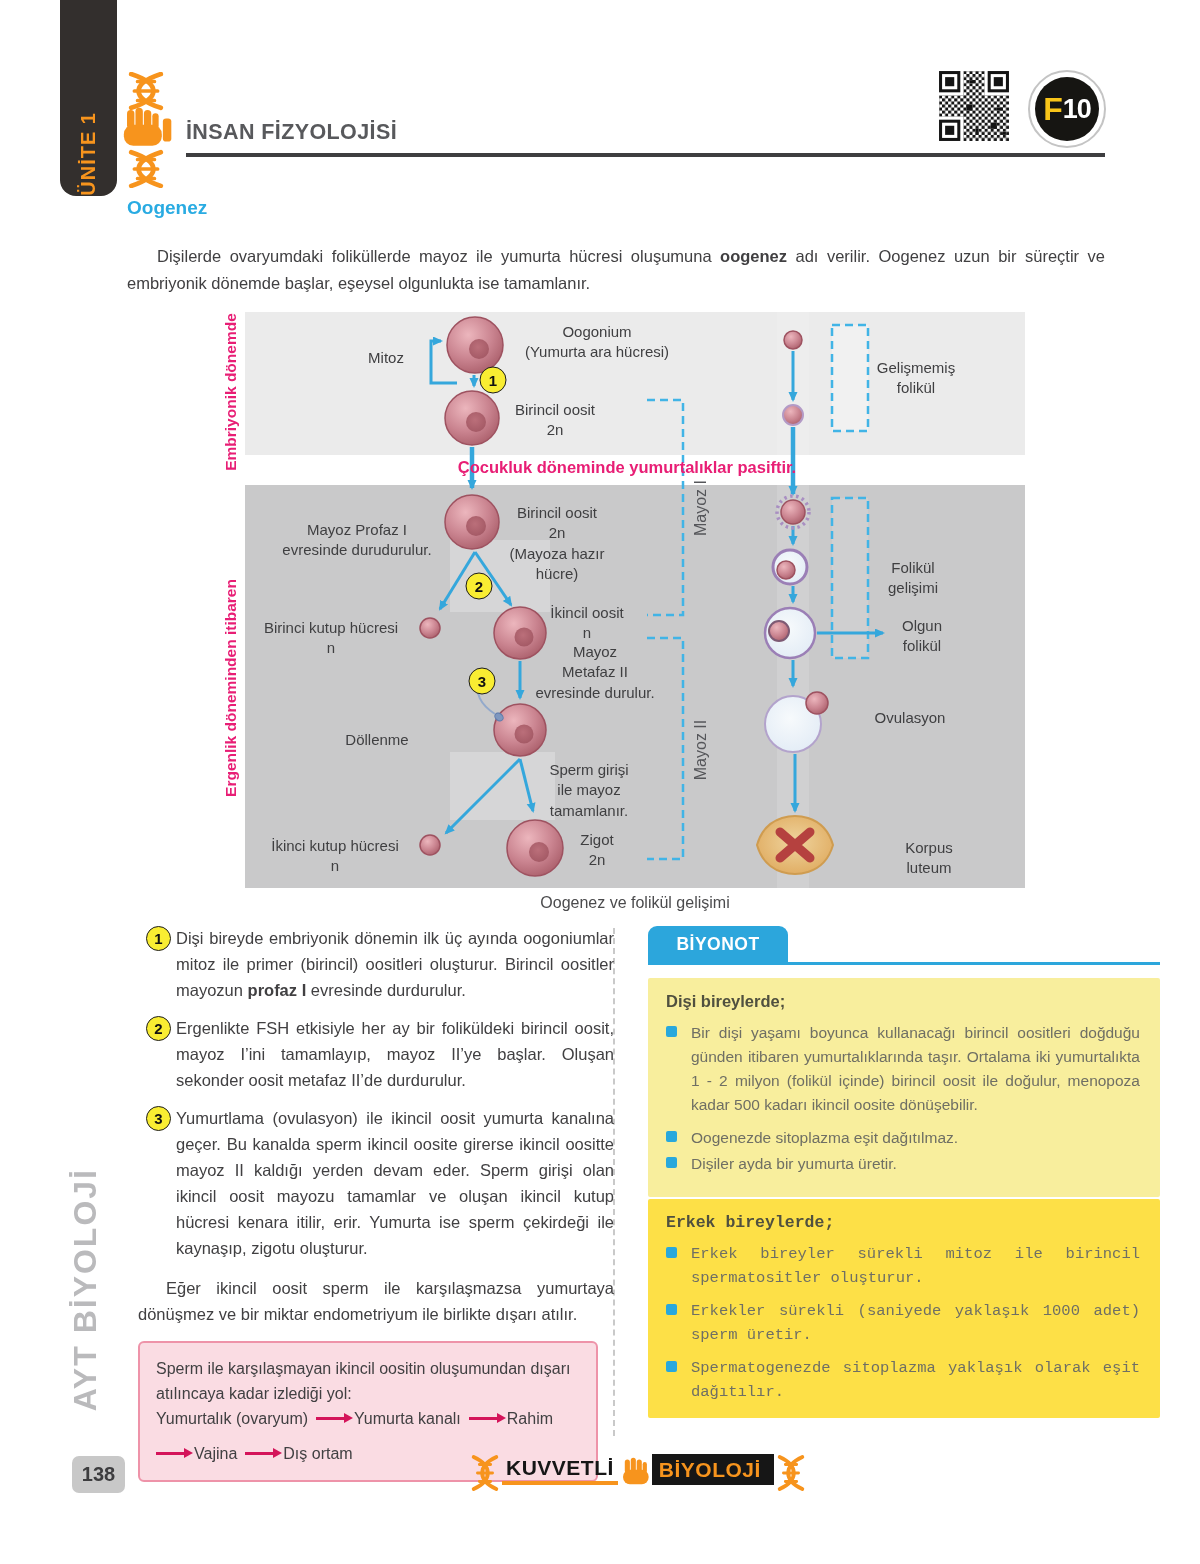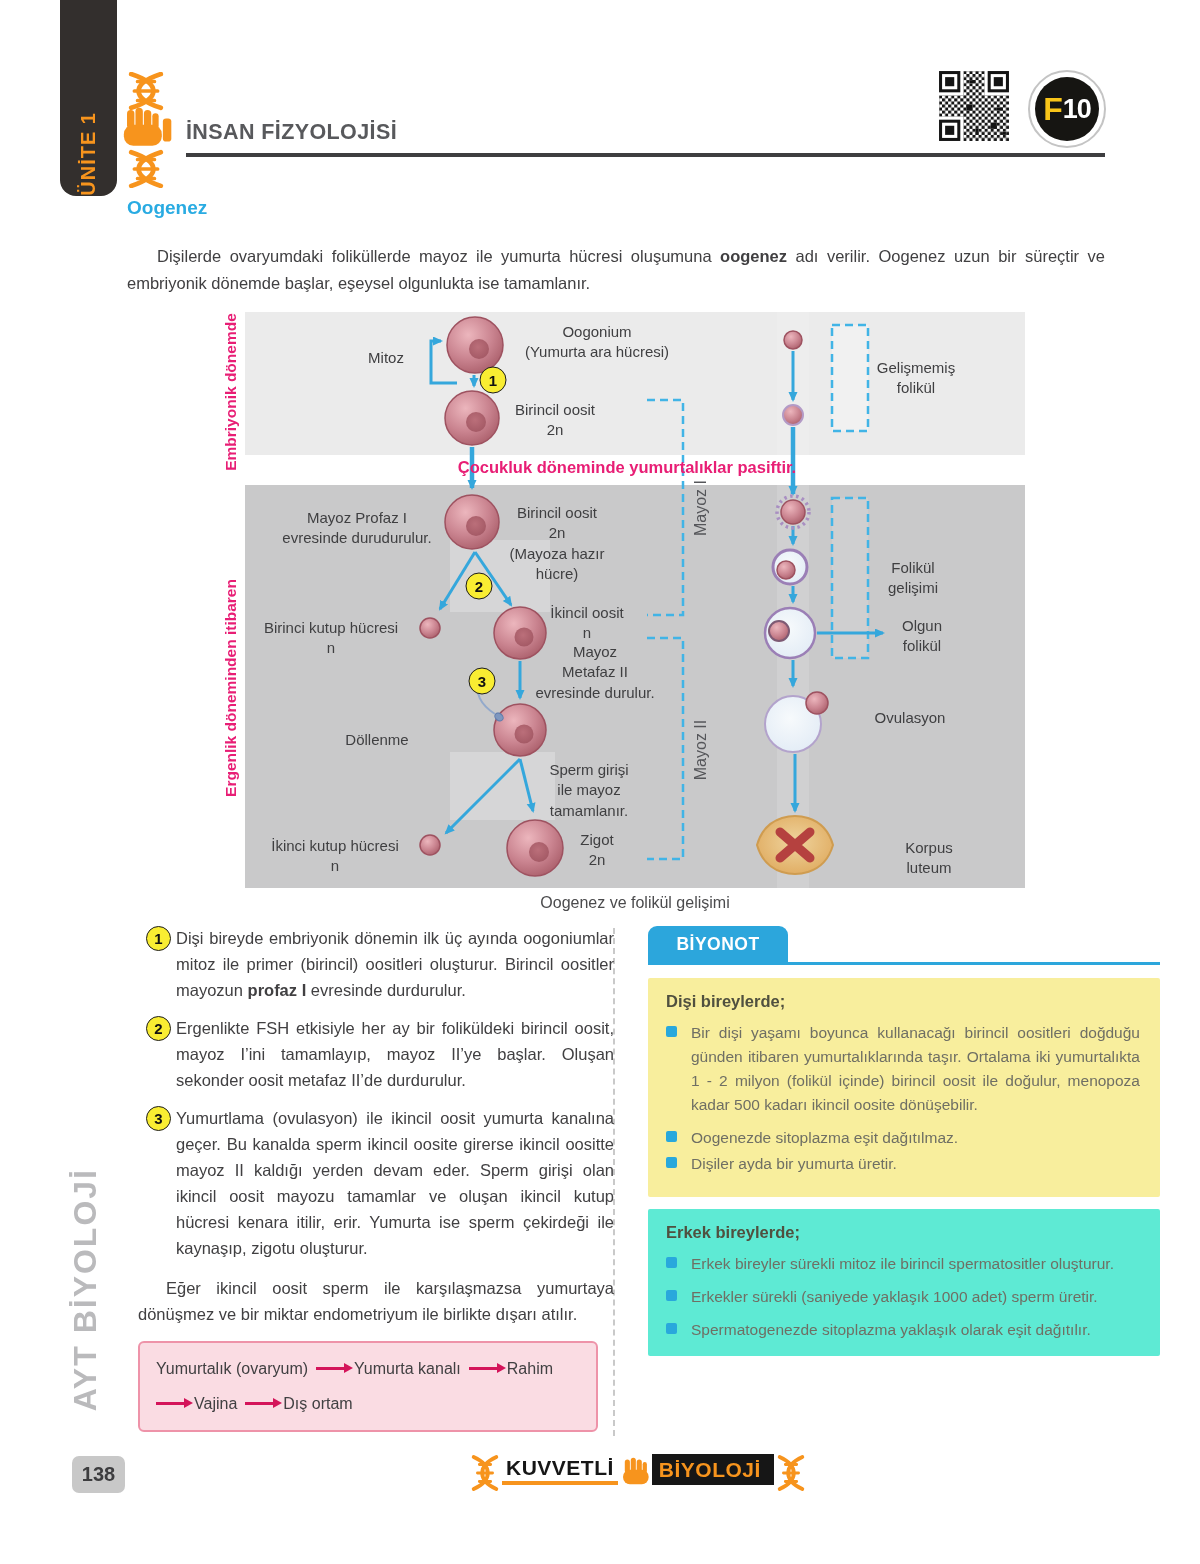--- a/index.html
+++ b/index.html
@@ -66,21 +66,21 @@
            border-top:5.5px solid transparent;border-bottom:5.5px solid transparent;}
 
   
   .rightcol{position:absolute;left:648px;top:926px;width:512px;}
   .biyo-head{border-bottom:3px solid #2ca6dc;}
   .biyo-tab{width:140px;height:36px;background:#2ca6dc;border-radius:9px 9px 0 0;color:#fff;
             font-weight:bold;font-size:17.5px;letter-spacing:.5px;display:flex;align-items:center;
             justify-content:center;}
   .notebox{margin-top:13px;padding:14px 20px 12px 18px;border-radius:2px;}
   .notebox.yellow{background:#f8ee9d;}
-  .notebox.blue{background:#5eead4;margin-top:12px;}
+  .notebox.blue{background:#fde047;margin-top:2px;font-family:Liberation Mono, monospace;}
   .notebox h4{margin:0 0 10px 0;font-size:16.5px;color:#50503f;}
   .note-item{display:grid;grid-template-columns:25px 1fr;margin-bottom:9px;}
   .sq{width:11px;height:11px;background:#29a8dc;border-radius:2px;margin-top:5px;}
   .note-item p{margin:0;font-size:15.5px;line-height:24px;color:#6f6f64;text-align:justify;}
 
   
   .brand{position:absolute;left:58px;top:1120px;height:340px;width:54px;display:flex;
          align-items:center;justify-content:center;}
   .brand span{writing-mode:vertical-rl;transform:rotate(180deg);font-size:32px;font-weight:bold;
          color:#bababc;letter-spacing:2px;}
@@ -268,21 +268,21 @@
       <path d="M512,533 Q518,512 537,506 Q550,502 563,506 Q582,512 588,533 Q582,554 563,560 Q550,564 537,560 Q518,554 512,533 Z" fill="url(#gtan)" stroke="#cf9c50" stroke-width="2"></path>
       <path d="M535,520 L565,546 M565,520 L535,546" stroke="#b5413f" stroke-width="9" stroke-linecap="round"></path>
     </svg>
 
     <div class="lbl" style="left:141px;top:36px;">Mitoz</div>
     <div class="lbl" style="left:352px;top:10px;">Oogonium
 (Yumurta ara hücresi)</div>
     <div class="lbl" style="left:310px;top:88px;">Birincil oosit
 2n</div>
     <div class="childhood">Çocukluk döneminde yumurtalıklar pasiftir.</div>
-    <div class="lbl" style="left:112px;top:196px;">Mayoz Profaz I
+    <div class="lbl" style="left:112px;top:208px;">Mayoz Profaz I
 evresinde durudurulur.</div>
     <div class="lbl" style="left:312px;top:191px;">Birincil oosit
 2n
 (Mayoza hazır
 hücre)</div>
     <div class="lbl" style="left:86px;top:306px;">Birinci kutup hücresi
 n</div>
     <div class="lbl" style="left:342px;top:291px;">İkincil oosit
 n</div>
     <div class="lbl" style="left:350px;top:330px;">Mayoz
@@ -325,20 +325,21 @@
       <span class="ycirc">2</span>
       <p><span>Ergenlikte FSH etkisiyle her ay bir foliküldeki birincil oosit, mayoz I’ini tamamlayıp, mayoz II’ye başlar. Oluşan sekonder oosit metafaz II’de durdurulur.</span><b></b><span></span></p>
     </div>
     <div class="num-item">
       <span class="ycirc">3</span>
       <p><span>Yumurtlama (ovulasyon) ile ikincil oosit yumurta kanalına geçer. Bu kanalda sperm ikincil oosite girerse ikincil oositte mayoz II kaldığı yerden devam eder. Sperm girişi olan ikincil oosit mayozu tamamlar ve oluşan ikincil kutup hücresi kenara itilir, erir. Yumurta ise sperm çekirdeği ile kaynaşıp, zigotu oluşturur.</span><b></b><span></span></p>
     </div>
     <p class="closing">Eğer ikincil oosit sperm ile karşılaşmazsa yumurtaya dönüşmez ve bir miktar endometriyum ile birlikte dışarı atılır.</p>
 
     <div class="pinkbox">
+      <div>Sperm ile karşılaşmayan ikincil oositin oluşumundan dışarı atılıncaya kadar izlediği yol:</div>
       <div class="flow">
         <span>Yumurtalık (ovaryum)</span>
         <span class="farrow"></span>
         <span>Yumurta kanalı</span>
         <span class="farrow"></span>
         <span>Rahim</span>
         <span class="farrow"></span>
         <span>Vajina</span>
         <span class="farrow"></span>
         <span>Dış ortam</span>

